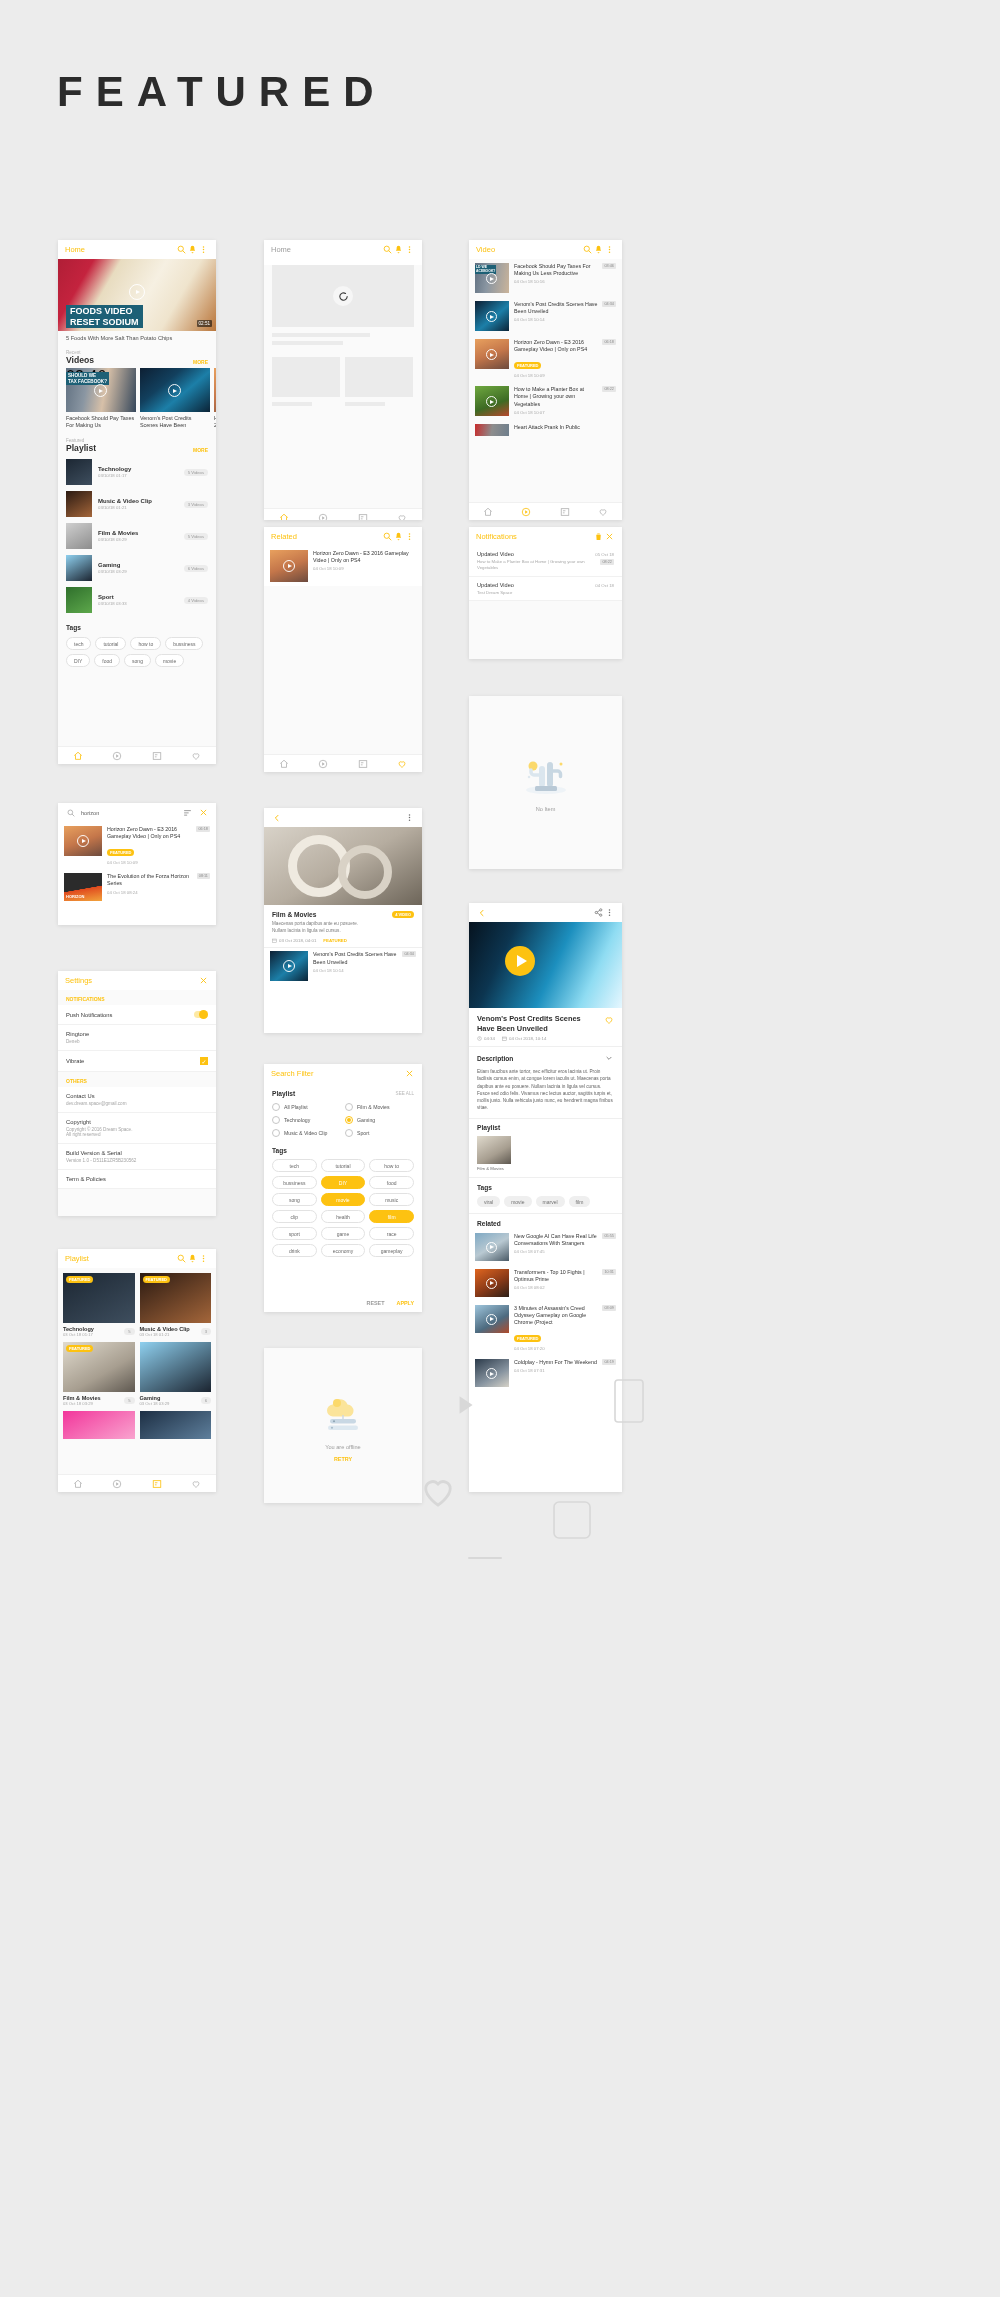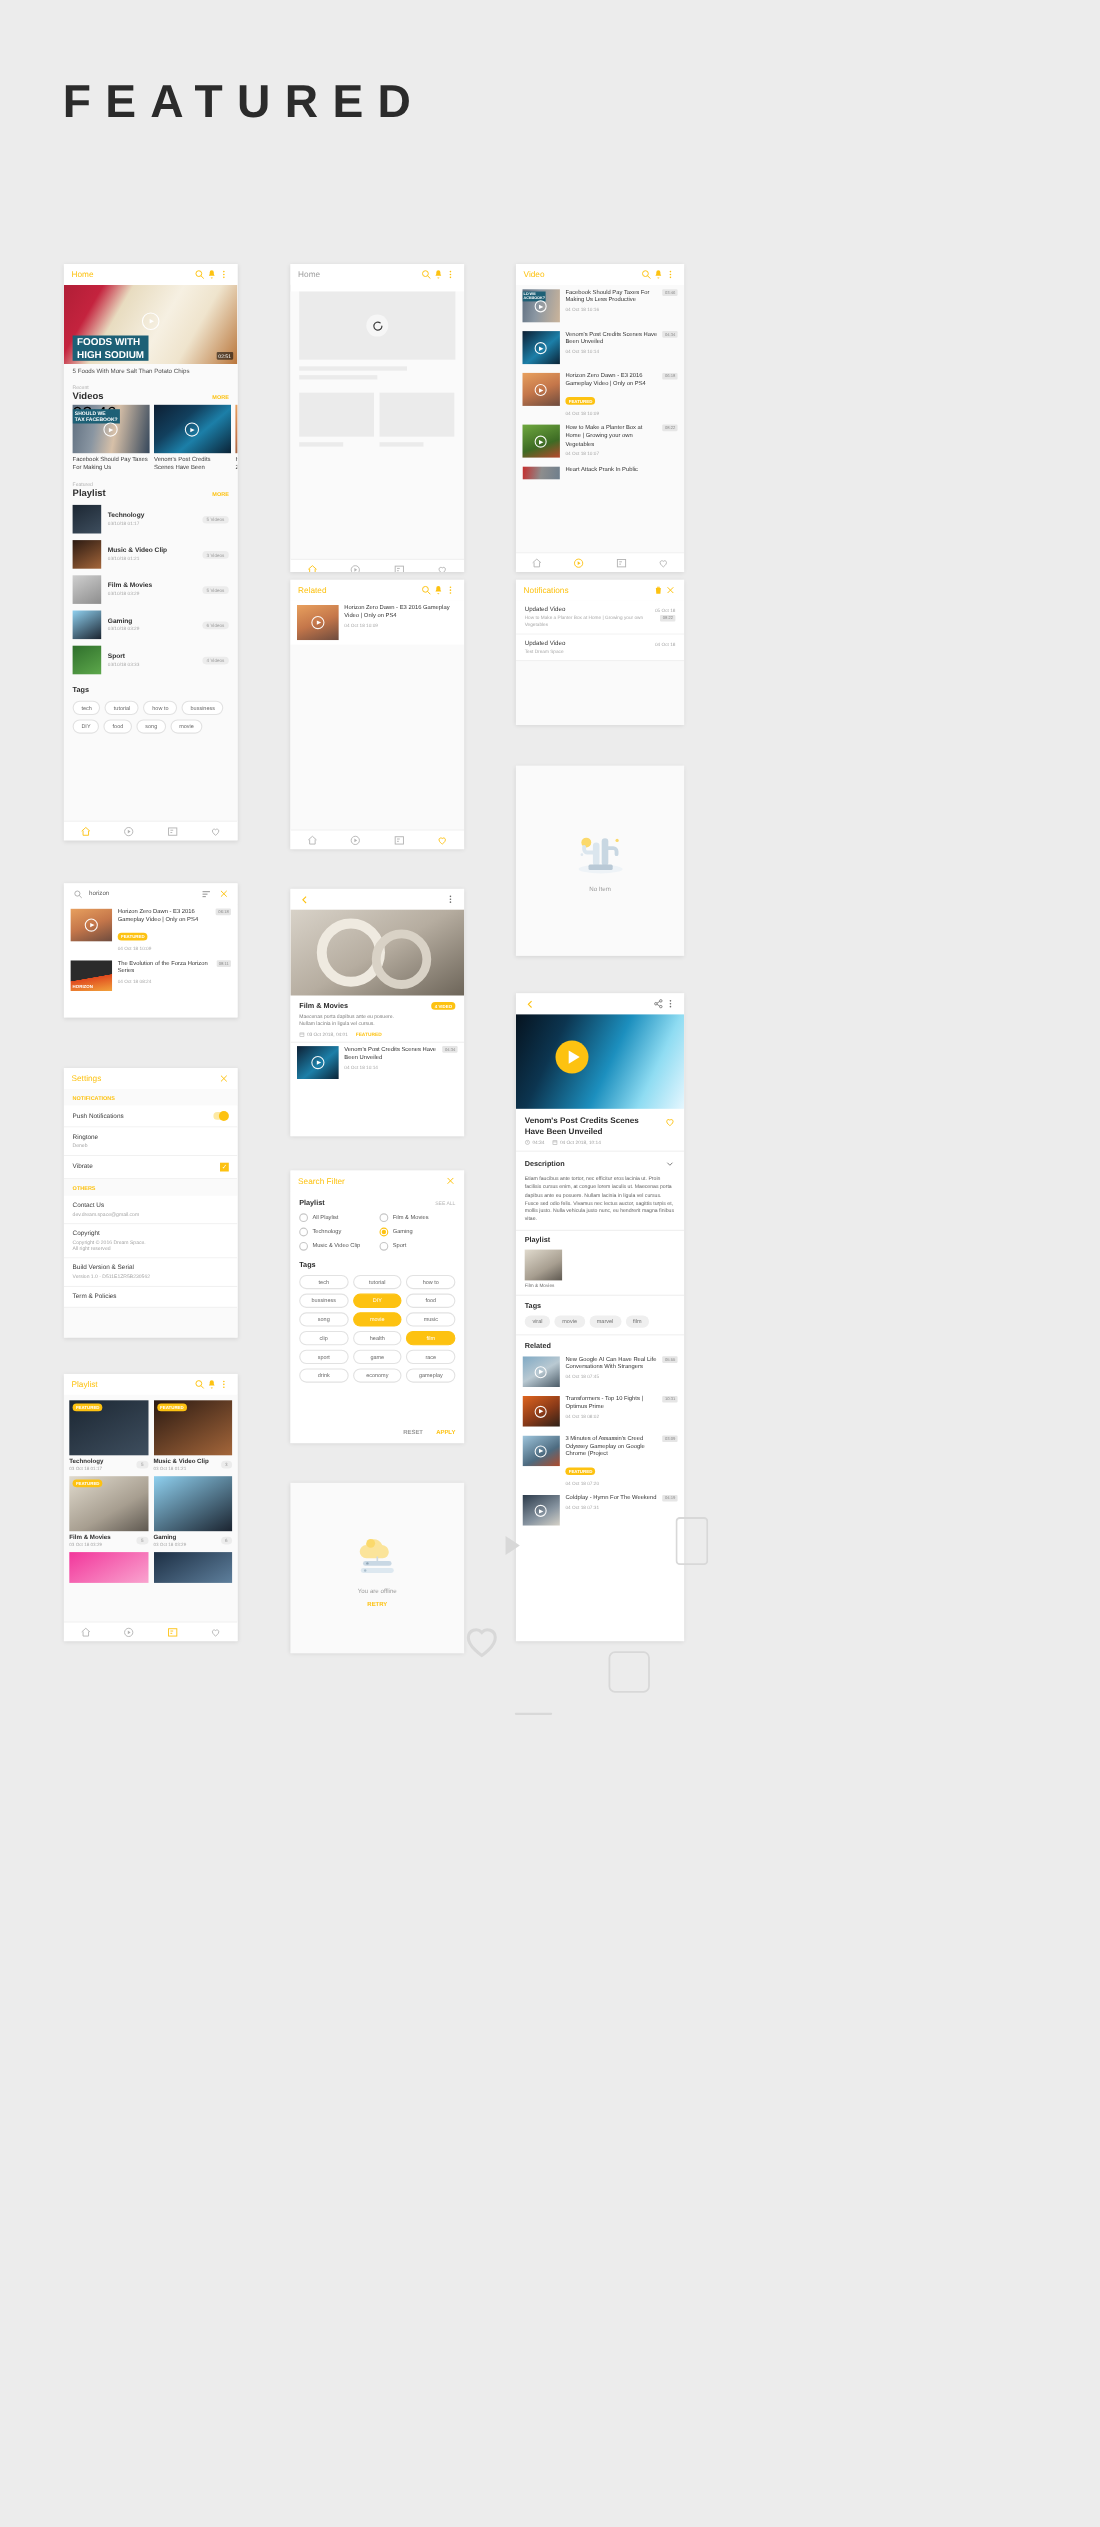--- a/index.html
+++ b/index.html
@@ -166,22 +166,22 @@
             <circle cx="12" cy="12" r="2"></circle>
             <circle cx="12" cy="19" r="2"></circle>
           </svg>
         </span>
     </div>
     <div class="body" style="height:505px; overflow:hidden;">
       <div class="hero">
         <div class="img" style="background:linear-gradient(120deg,#b01e36 0%,#c4233e 18%,#e8dcc0 32%,#f6f0e2 55%,#efe4cd 72%,#b9753a 100%);"></div>
         <div class="playcirc" style="width:16px;height:16px;left:71px;top:25px;"></div>
         <div class="cap">
-          <div>FOODS WITH</div>
-          <div>HIGH SODIUM</div>
+          <div>FOODS VIDEO</div>
+          <div>RESET SODIUM</div>
         </div>
         <div class="dur">02:51</div>
       </div>
       <div class="sub">5 Foods With More Salt Than Potato Chips</div>
 
       <div class="sechdr" style="display:block;padding:9px 8px 3px;">
         <div class="k">Recent</div>
         <div style="display:flex;align-items:flex-end;">
           <div class="t">Videos</div>
           <div class="more">MORE</div>

